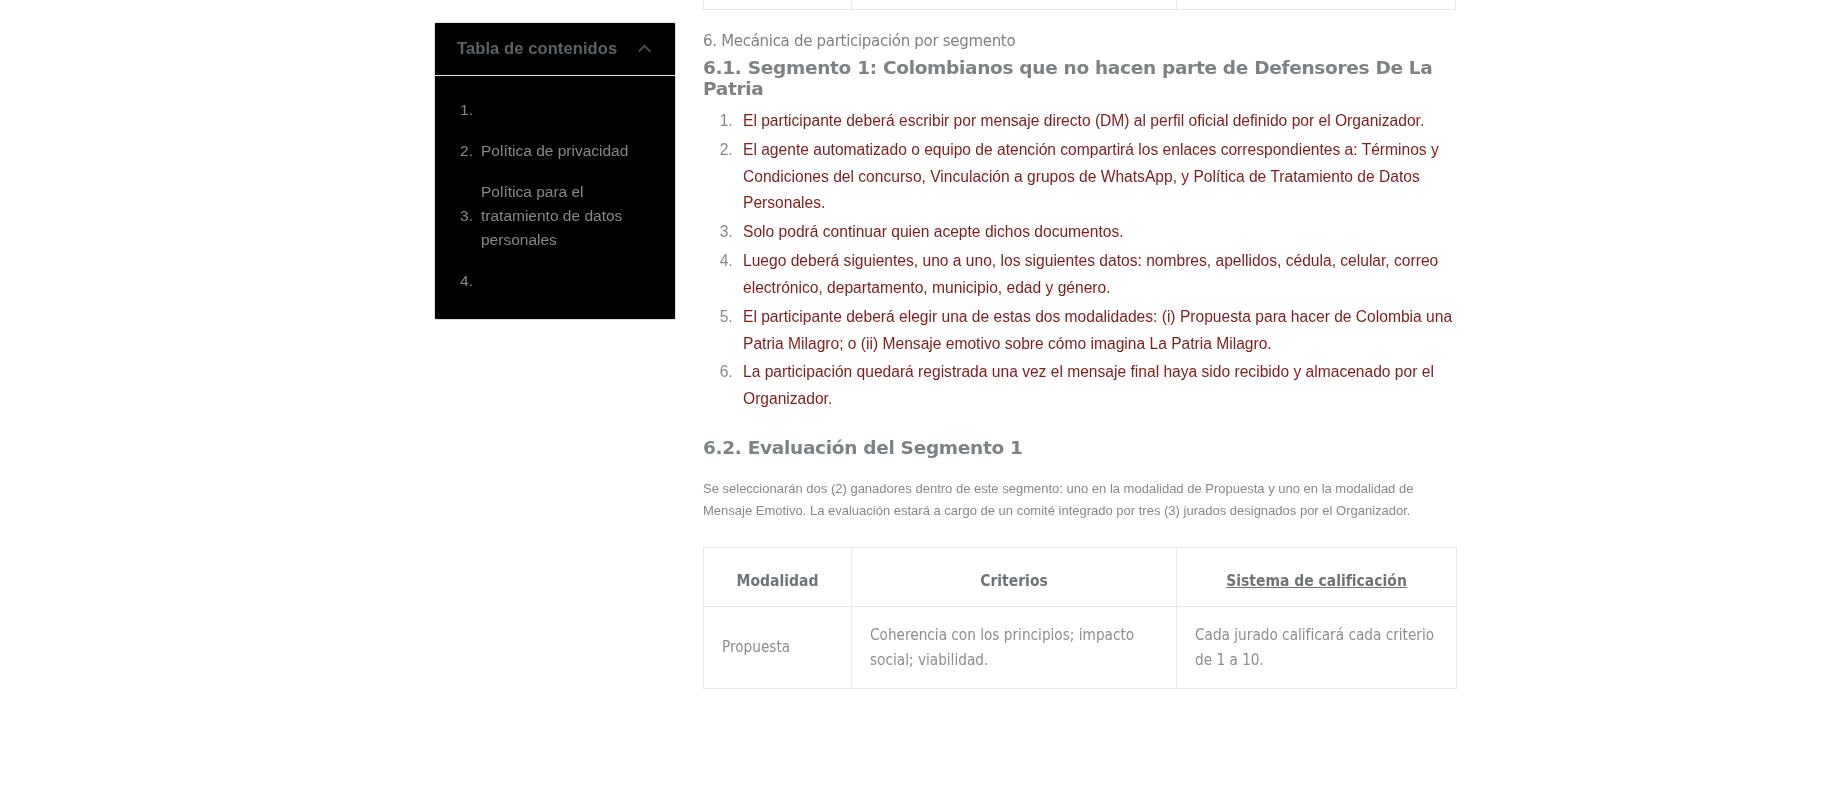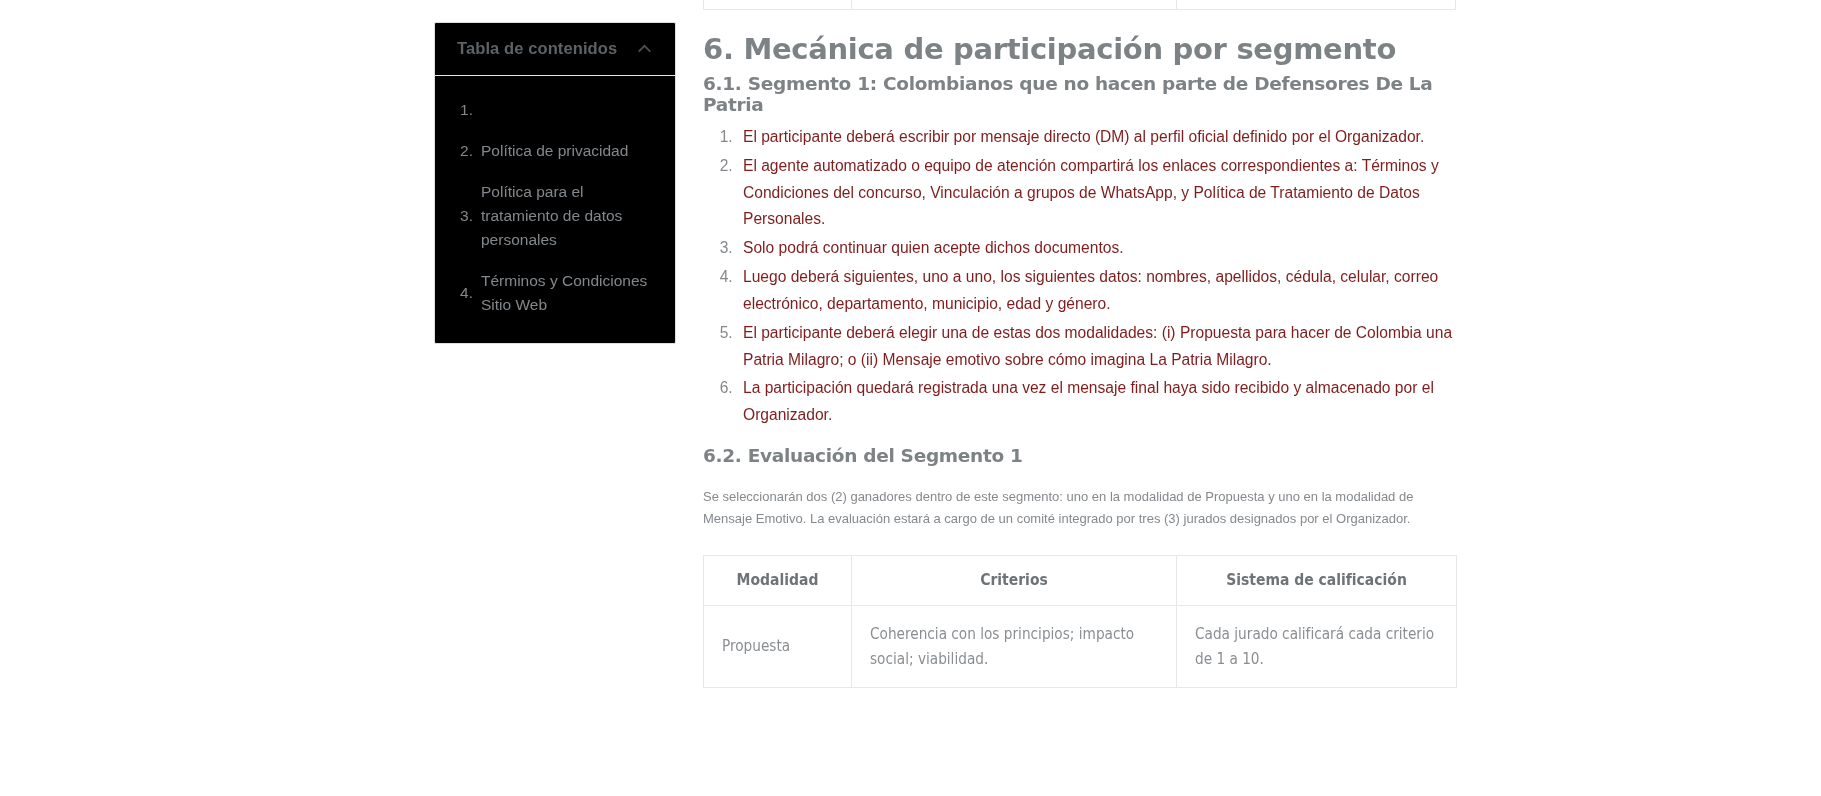--- a/index.html
+++ b/index.html
@@ -108,40 +108,40 @@
     border-right: 1px solid #e6e8ea;
     display: flex;
     margin-bottom: 22px;
   }
   .cut-table .ct-c1 { width: 148px; border-right: 1px solid #e6e8ea; }
   .cut-table .ct-c2 { width: 325px; border-right: 1px solid #e6e8ea; }
   .cut-table .ct-c3 { flex: 1; }
 
   h2.h-main {
     font-family: "DejaVu Sans", sans-serif;
-    font-size: 29px;
-    font-weight: bold;
+    font-size: 15px;
+    font-weight: normal;
     color: #7d8285;
     margin: 0 0 7px 0;
     letter-spacing: -0.3px;
   }
   h3.h-sub {
     font-family: "DejaVu Sans", sans-serif;
     font-size: 18.5px;
     font-weight: bold;
     color: #7d8285;
     margin: 0 0 9px 0;
     letter-spacing: -0.3px;
   }
   h3.h-sub2 {
     font-family: "DejaVu Sans", sans-serif;
     font-size: 18.5px;
     font-weight: bold;
     color: #7d8285;
-    margin: 16px 0 20px 0;
+    margin: 24px 0 20px 0;
     letter-spacing: -0.3px;
   }
 
   ol.mech-list {
     margin: 0;
     padding: 0 0 0 34px;
     list-style: decimal;
     font-size: 15.6px;
     line-height: 1.72;
     color: #7f1d1d;
@@ -172,35 +172,35 @@
     border: 1px solid #e6e8ea;
     vertical-align: middle;
     text-align: left;
   }
   table.eval-table th {
     font-family: "DejaVu Sans Condensed", "DejaVu Sans", sans-serif;
     font-size: 15.5px;
     font-weight: bold;
     color: #6e7377;
     text-align: center;
-    padding: 15px 10px 16px 10px;
+    padding: 24px 10px 16px 10px;
   }
   table.eval-table td {
     font-family: "DejaVu Sans Condensed", "DejaVu Sans", sans-serif;
     font-size: 15.2px;
     line-height: 1.62;
     color: #8a8e92;
     padding: 16px 18px 16px 18px;
   }
   td.col-modalidad { width: 148px; padding-left: 16px; }
   td.col-criterios { width: 325px; }
   td.col-sistema   { width: 280px; }
   th.col-modalidad { width: 148px; }
   th.col-criterios { width: 325px; }
-  th.col-sistema   { width: 280px; }
+  th.col-sistema   { width: 280px; text-decoration: underline; }
 </style>
 </head>
 <body>
 
 <div class="page">
 
   <div class="toc-card">
     <div class="toc-header">
       <span class="toc-title">Tabla de contenidos</span>
       <span class="chev">
@@ -217,21 +217,20 @@
         <li class="toc-item">
           <span class="toc-num">2.</span>
           <a class="toc-link">Política de privacidad</a>
         </li>
         <li class="toc-item">
           <span class="toc-num">3.</span>
           <a class="toc-link">Política para el tratamiento de datos personales</a>
         </li>
         <li class="toc-item">
           <span class="toc-num">4.</span>
-          <a class="toc-link">Términos y Condiciones Sitio Web</a>
         </li>
       </ol>
     </div>
   </div>
 
   <div class="content">
 
     <div class="cut-table">
       <div class="ct-c1"></div>
       <div class="ct-c2"></div>

